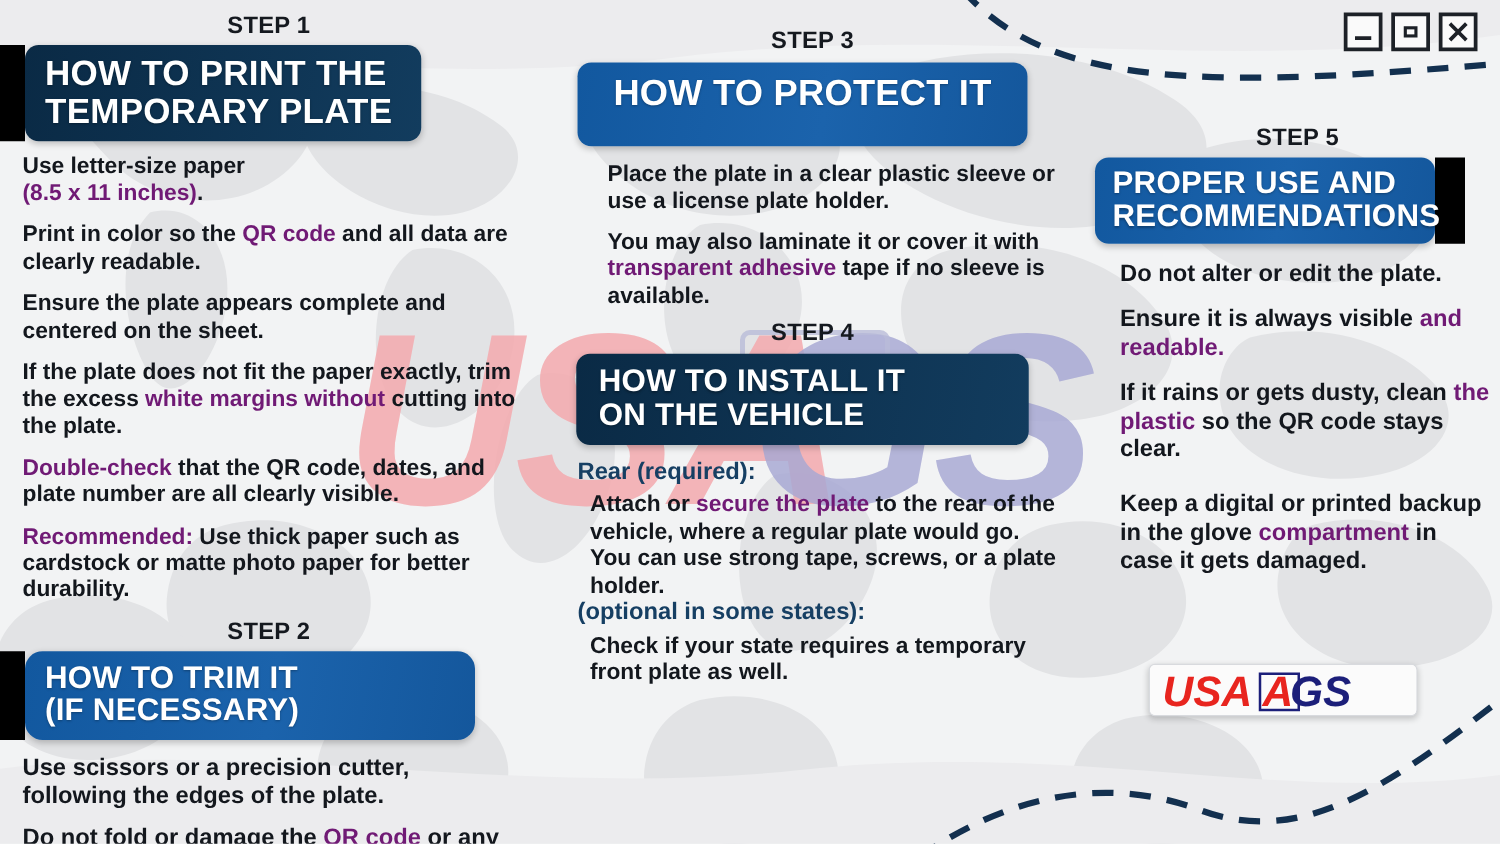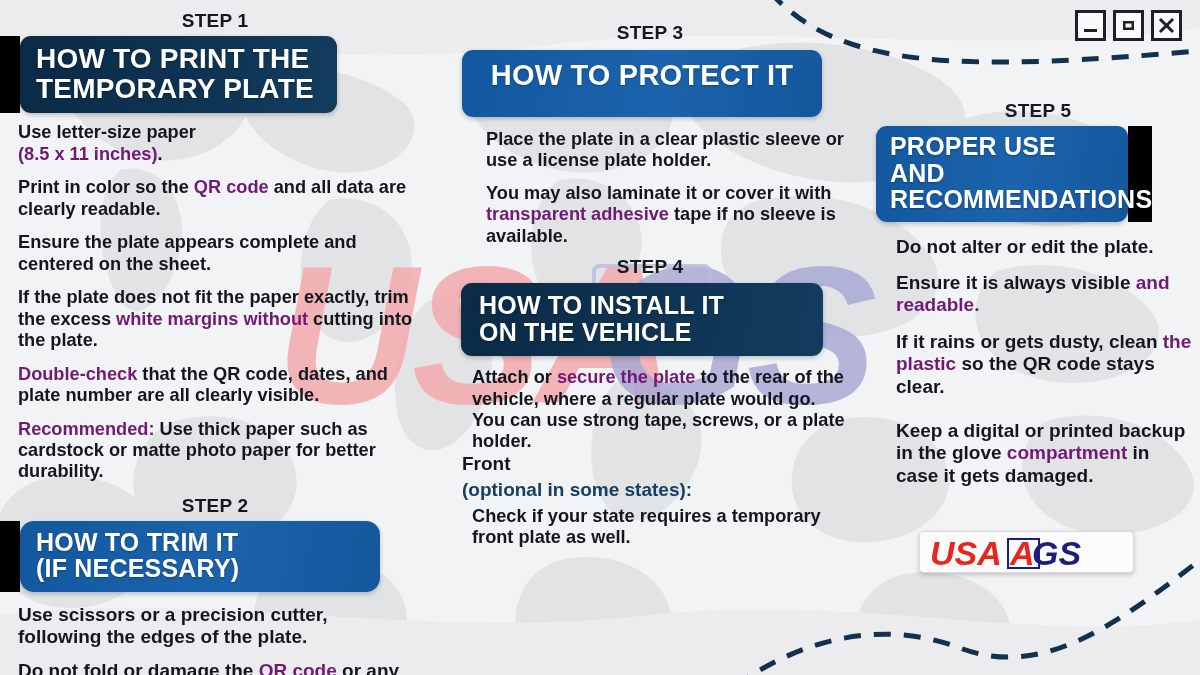--- a/index.html
+++ b/index.html
@@ -127,21 +127,21 @@
   #s3-body { padding: 12px 2px 0 8px; margin-left: 26px; }
 
   #s4-label { margin-top: 9px; text-align: center; }
   #s4-banner { font-size: 25px; width: 362px; margin: 5px auto 0 9px; padding: 9px 18px 11px 18px; }
   #s4-body { padding: 11px 0 0 10px; }
   #s4-body .sub { font-size: 19px; margin-bottom: 4px; }
   #s4-body .ind { padding-left: 10px; }
 
   
   #s5-label { }
-  #s5-banner { font-size: 25px; width: 252px; margin-top: 4px; padding: 7px 14px 9px 14px; }
+  #s5-banner { font-size: 25px; width: 272px; margin-top: 4px; padding: 7px 14px 9px 14px; }
   #s5-body { padding: 14px 4px 0 20px; font-size: 19px; }
   #s5-body p { margin-bottom: 14px; }
   #s5-body p.gap { margin-top: 22px; }
 
   
   #logo {
     position: absolute;
     z-index: 5;
     left: 919px; top: 531px;
     width: 215px; height: 42px;
@@ -265,27 +265,27 @@
     </div>
 
   <div class="step-label" id="s4-label">STEP 4</div>
 
   <div class="banner dark" id="s4-banner">
     <div>HOW TO INSTALL IT</div>
     <div>ON THE VEHICLE</div>
   </div>
 
   <div class="body-text" id="s4-body">
+    <p class="sub hl-d">Rear (required):</p>
     <div id="s4-p0" class="ind">
         <p>Attach or <span class="hl">secure the plate</span> to the rear of the vehicle, where a regular plate would go.</p>
       </div>
     <div id="s4-p1" class="ind">
         <p>You can use strong tape, screws, or a plate holder.</p>
       </div>
-    <p class="sub">Front</p>
     <p class="sub hl-d">(optional in some states):</p>
     <div id="s4-p2" class="ind">
         <p>Check if your state requires a temporary front plate as well.</p>
       </div>
   </div>
 </div>
 
 <div class="col" id="col-right">
 
   <div class="step-label" id="s5-label">STEP 5</div>

